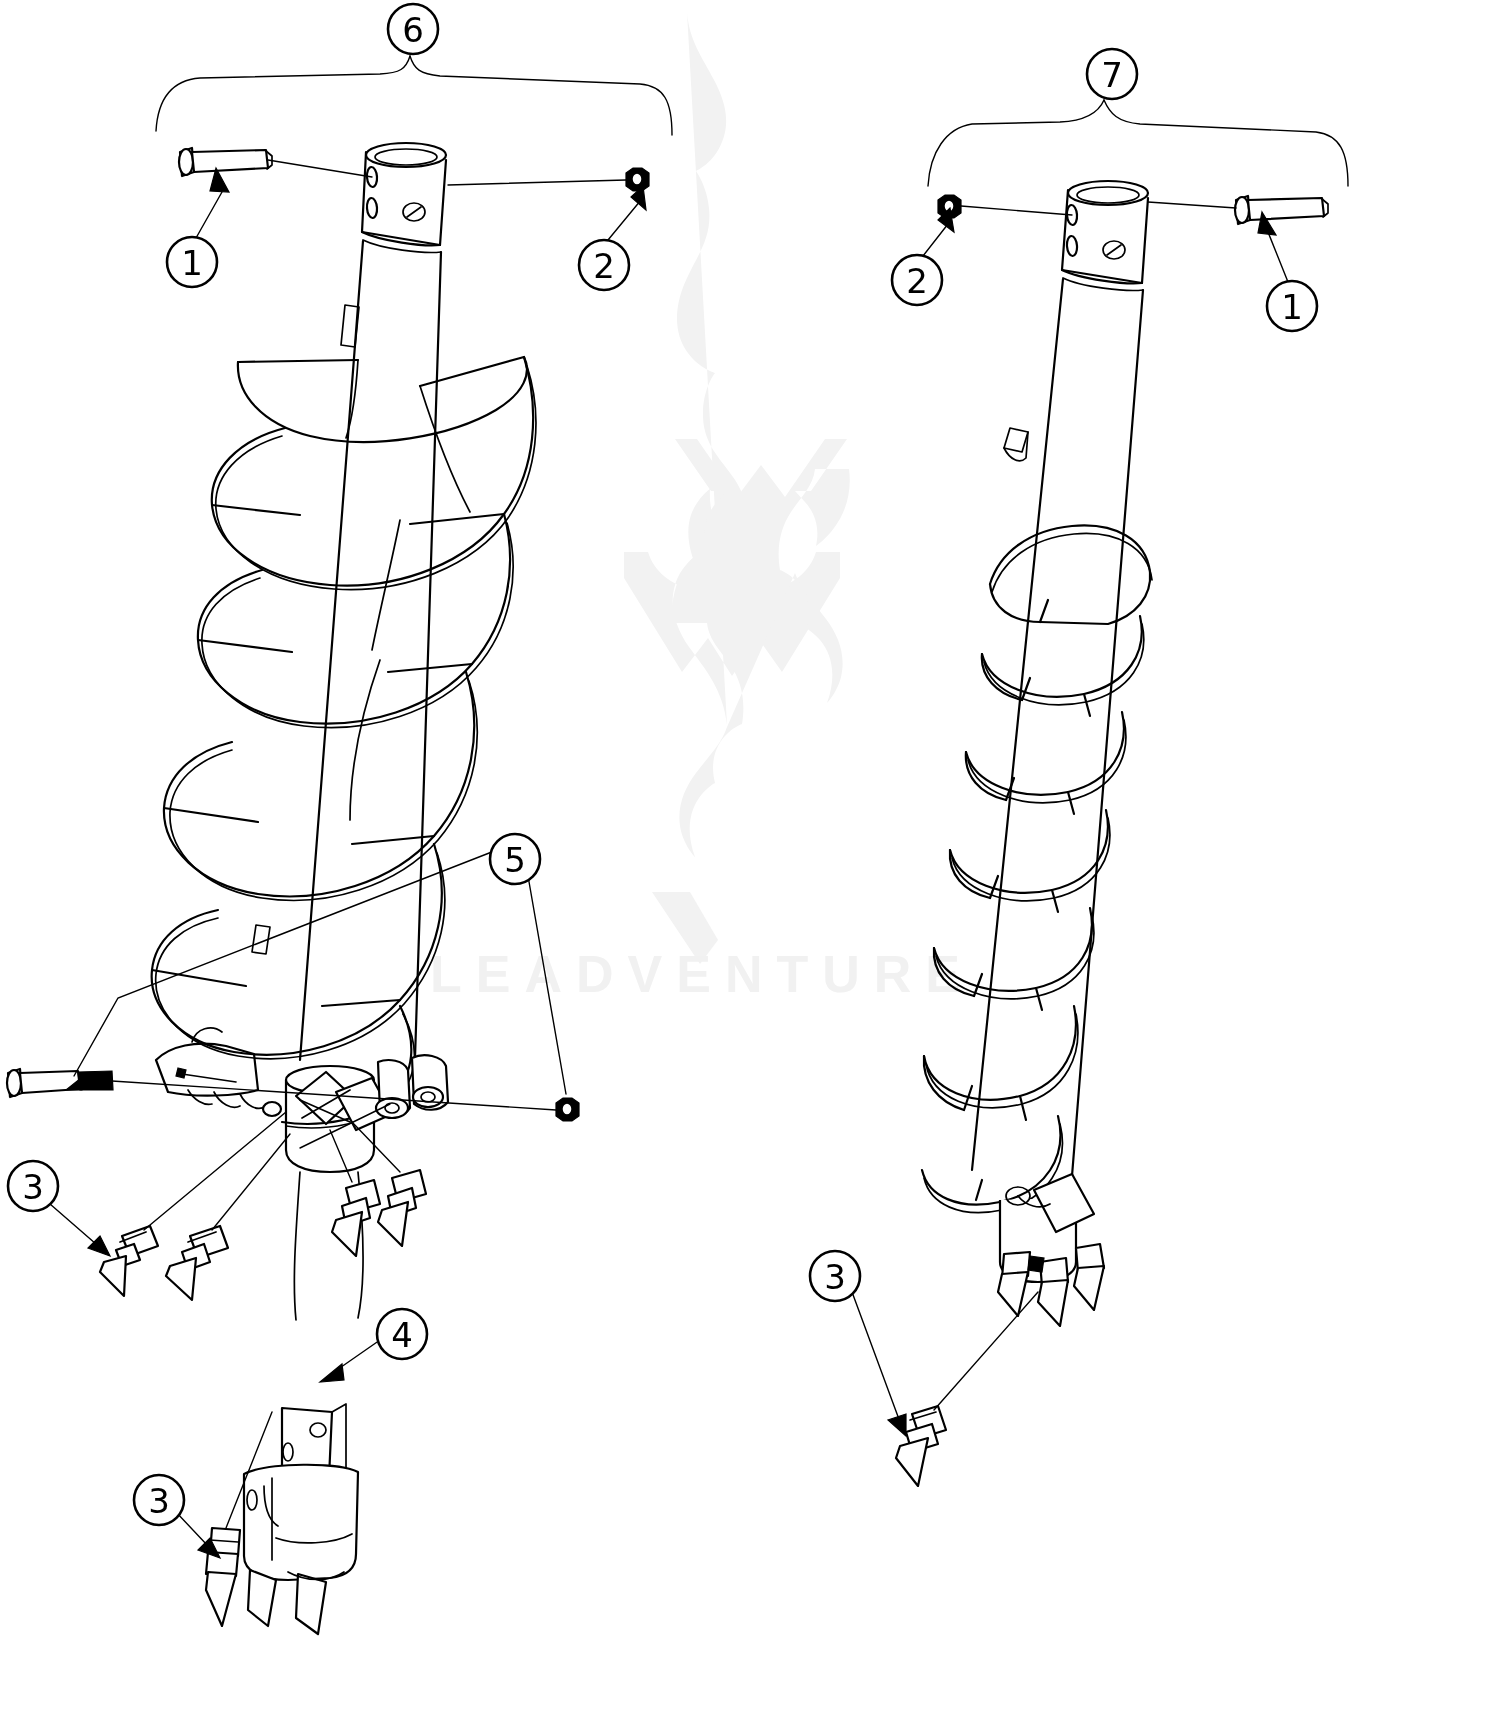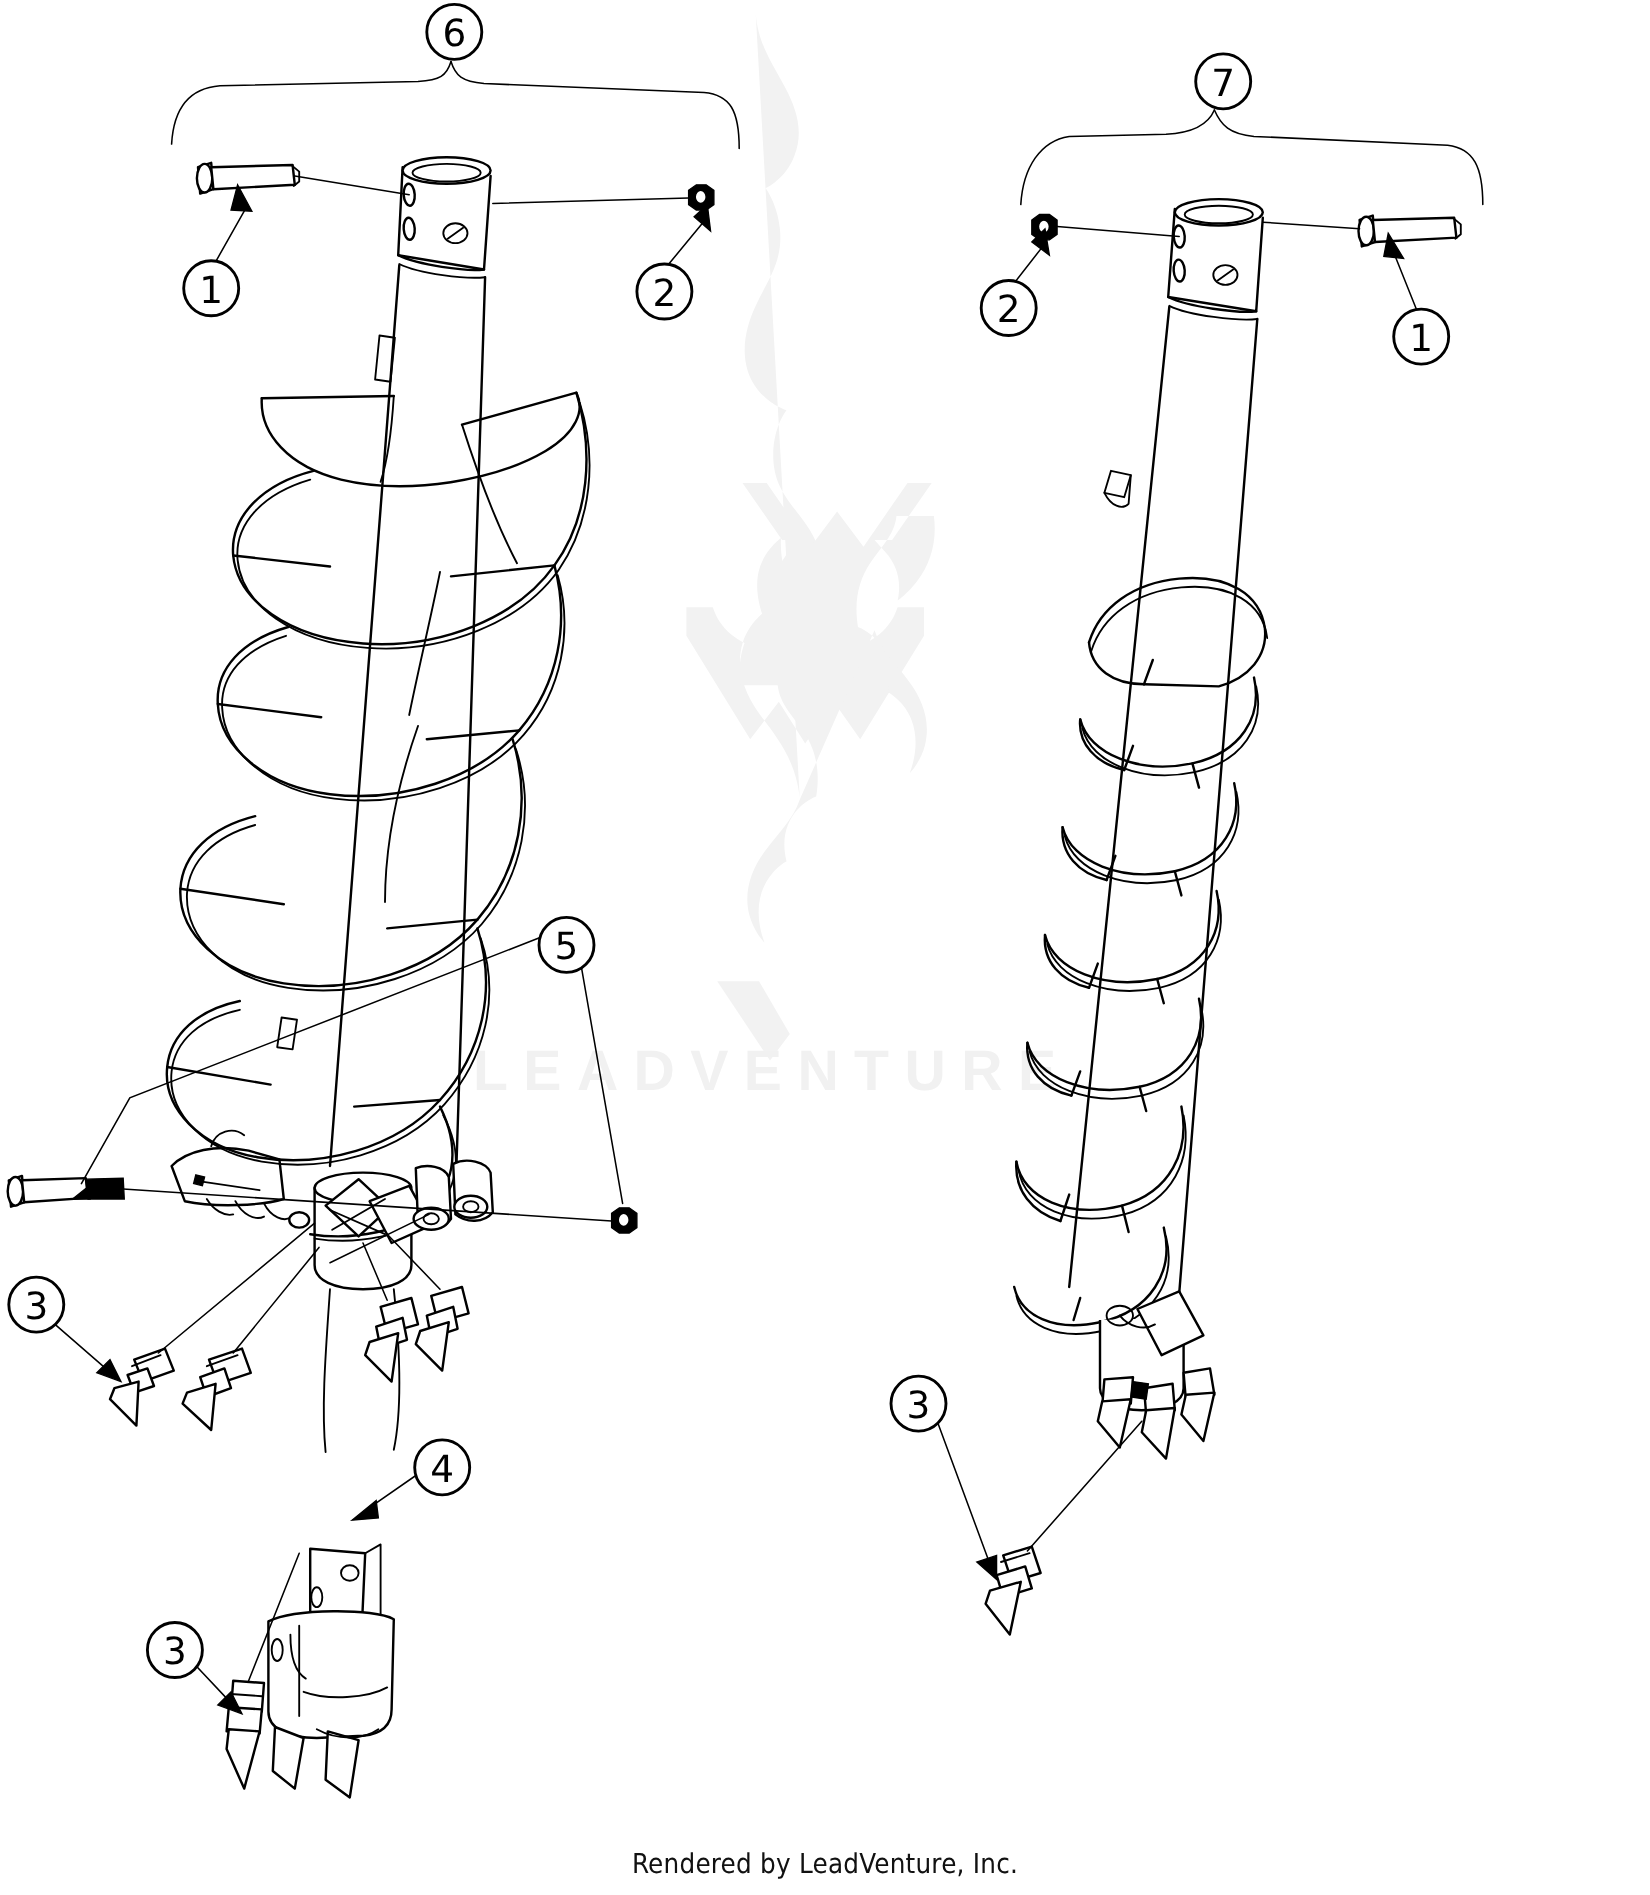--- a/index.html
+++ b/index.html
@@ -453,15 +453,14 @@
       </g>
 
       <g>
         <circle class="bub" cx="835" cy="1276" r="25"></circle>
         <text class="callout-num" x="835" y="1289">3</text>
       </g>
 
     </g>
   </svg>
 
-  <div class="footer">Rendered by LeadVenture, Inc.</div>
 
 </div>
 
 </body></html>

